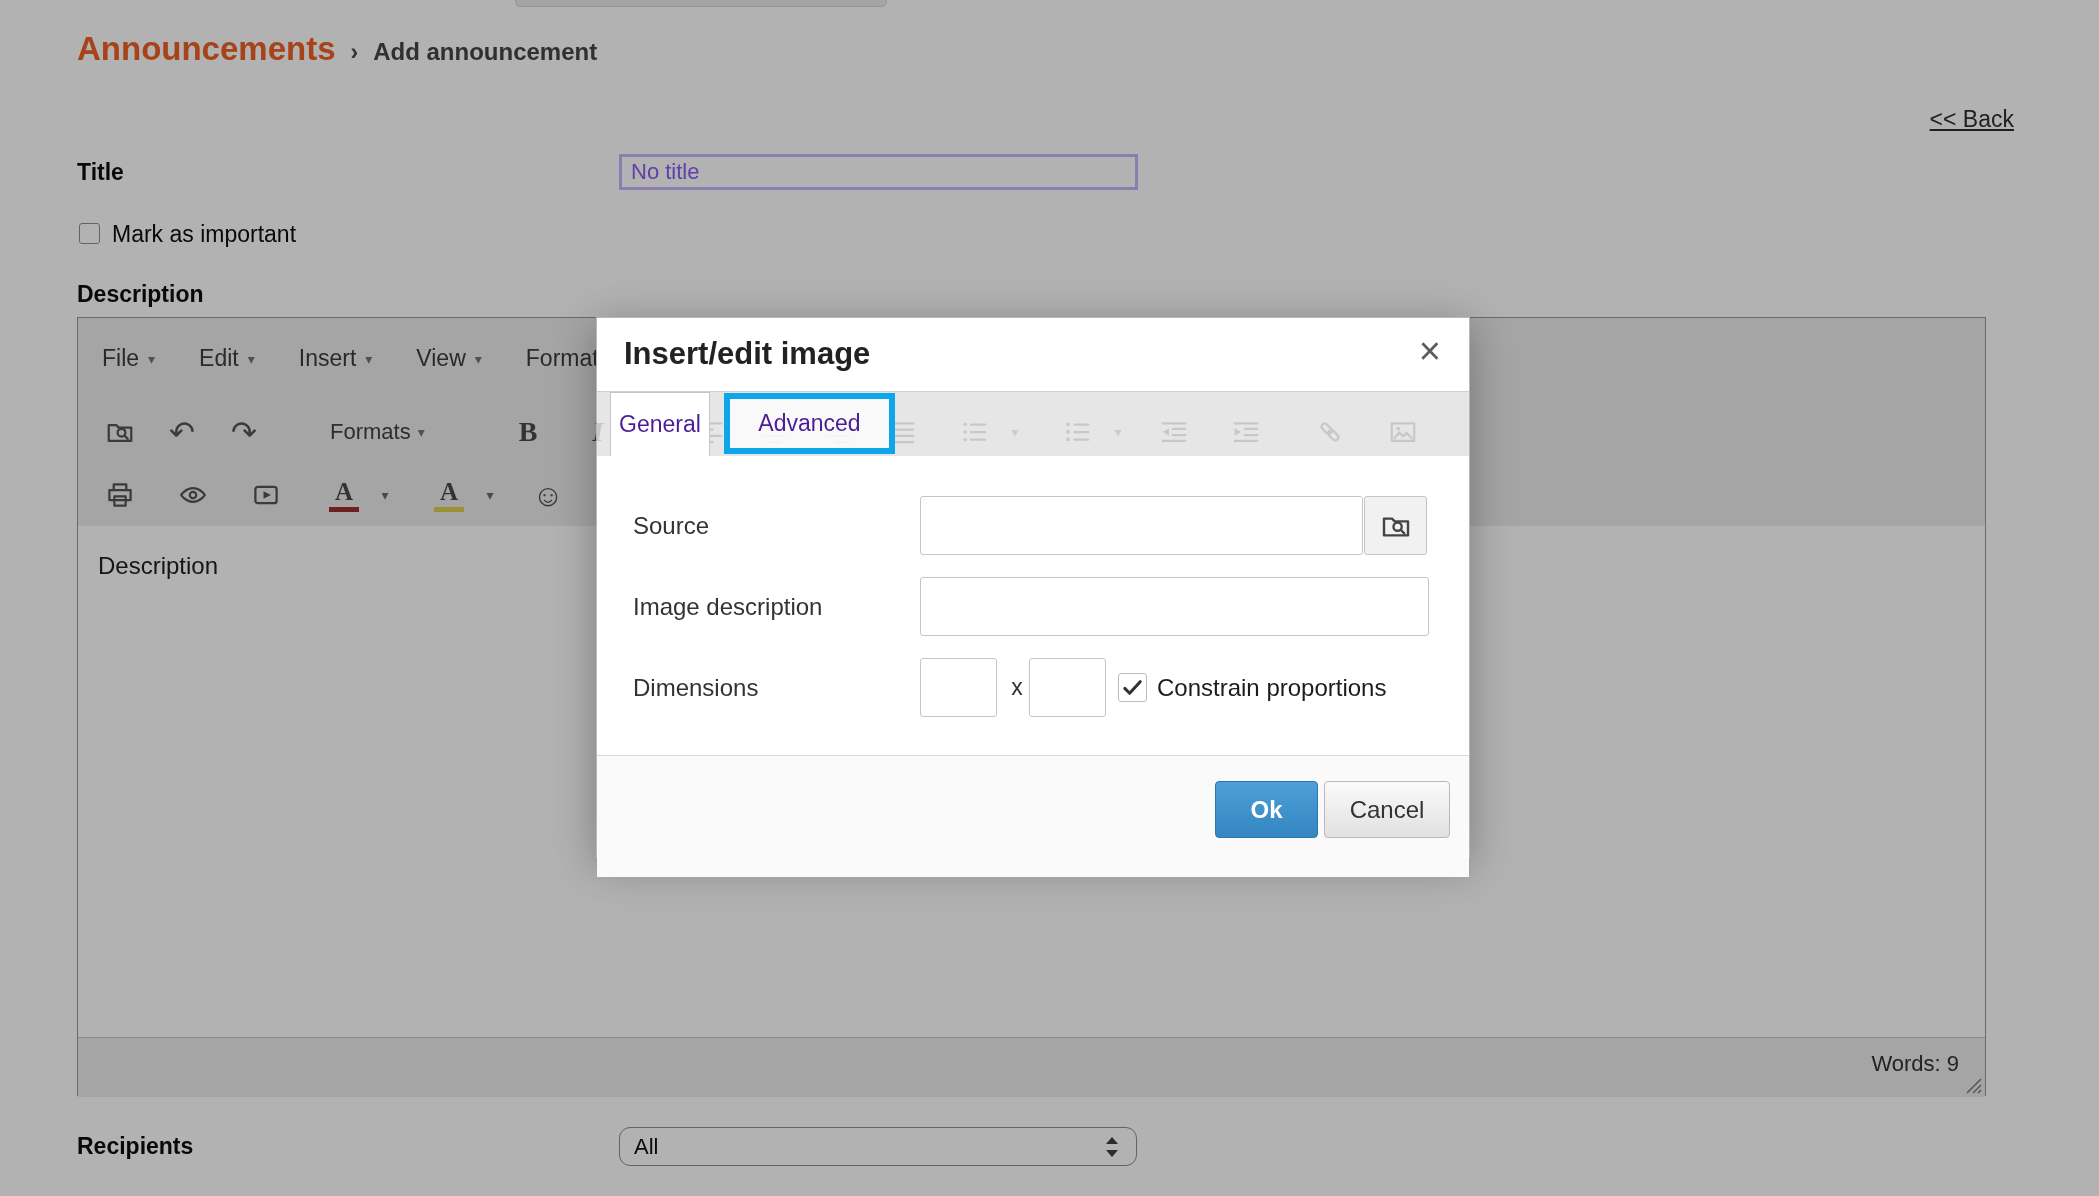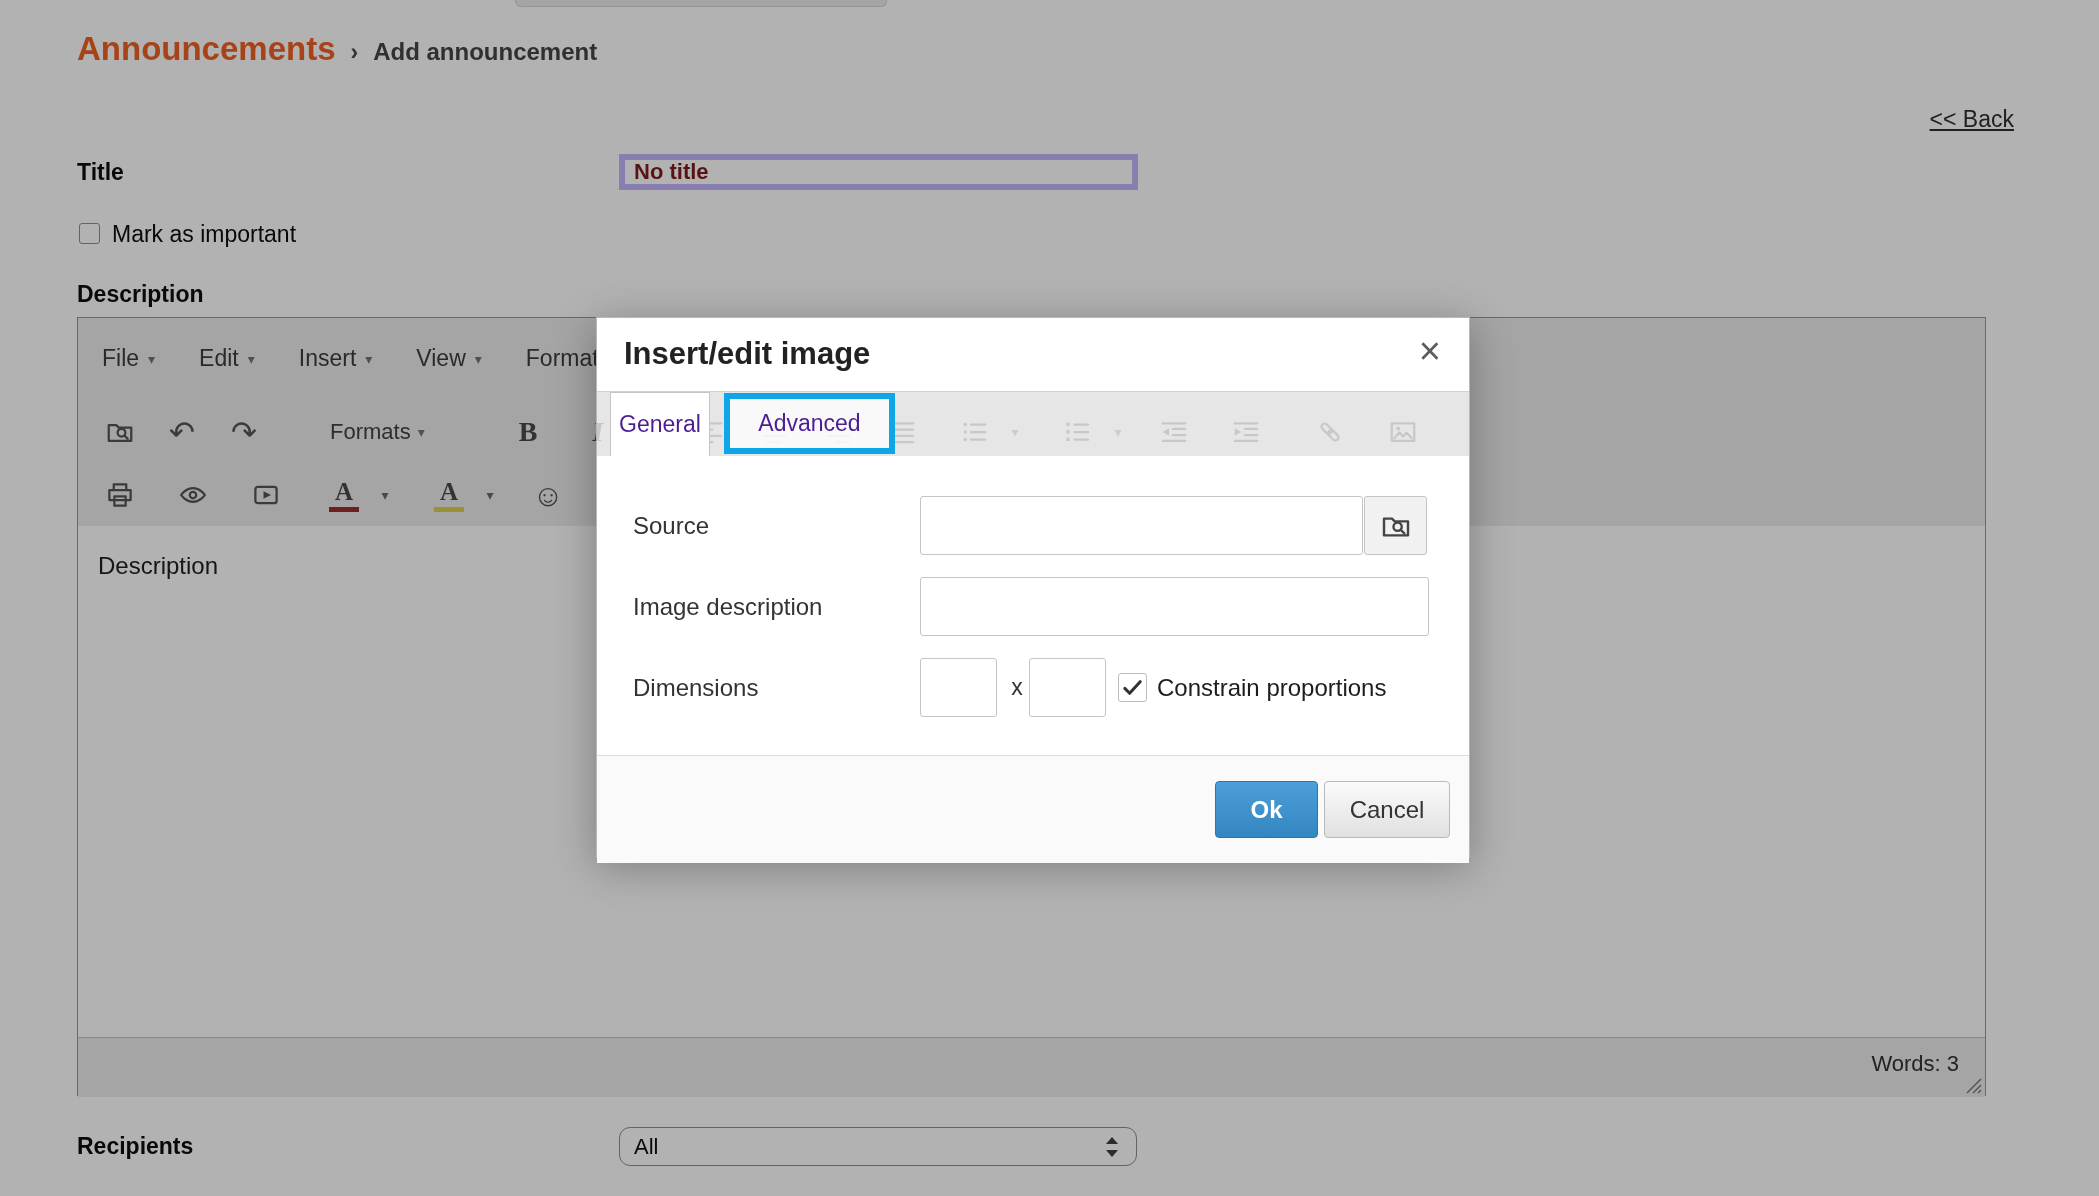--- a/index.html
+++ b/index.html
@@ -10,22 +10,22 @@
   #top-artifact{position:absolute;left:515px;top:0;width:370px;height:6px;background:#ededed;
                 border:1px solid #d4d4d4;border-top:none;border-radius:0 0 6px 6px;}
   #crumb{position:absolute;left:77px;top:30px;display:flex;align-items:baseline;gap:15px;}
   #heading{font-size:33px;font-weight:bold;}
   .crumb-sep{font-size:23px;font-weight:bold;color:#4a4a4a;}
   .crumb-cur{font-size:24px;font-weight:bold;color:#454545;}
   #back-link{position:absolute;right:104px;top:106px;font-size:23px;color:#2f2f2f;
              text-decoration:underline;cursor:pointer;}
   #title-label{position:absolute;left:77px;top:159px;font-size:23px;font-weight:bold;color:#0d0d0d;}
   #title-input{position:absolute;left:619px;top:154px;width:519px;height:36px;box-sizing:border-box;
-               border:6px solid #c4b5fd;background:#fff;font-size:22px;padding:0 9px;color:#7f1d1d;
-               font-family:inherit;font-weight:bold;}
+               border:3px solid #c4b5fd;background:#fff;font-size:22px;padding:0 9px;color:#8b5cf6;
+               font-family:inherit;}
   #important-checkbox{position:absolute;left:79px;top:223px;width:21px;height:21px;box-sizing:border-box;
                border:1px solid #8f8f8f;border-radius:3px;background:#fff;cursor:pointer;}
   #important-label{position:absolute;left:112px;top:221px;font-size:23px;color:#0d0d0d;}
   #description-label{position:absolute;left:77px;top:281px;font-size:23px;font-weight:bold;color:#0d0d0d;}
 
   
   #editor{position:absolute;left:77px;top:317px;width:1909px;height:779px;box-sizing:border-box;
           border:1px solid #989898;background:#fff;}
   #menubar{position:absolute;left:0;top:0;right:0;height:81px;background:#ececec;display:flex;
            align-items:center;padding-left:24px;gap:44px;box-sizing:border-box;}
@@ -90,21 +90,21 @@
   #imgdesc-input{left:323px;width:509px;}
   #width-input{left:323px;width:77px;}
   #dim-x{position:absolute;left:407px;top:0;width:26px;text-align:center;line-height:59px;font-size:23px;color:#333;}
   #height-input{left:432px;width:77px;}
   #constrain-checkbox{position:absolute;left:521px;top:15px;width:29px;height:29px;box-sizing:border-box;
         border:1px solid #bdbdbd;border-radius:3px;background:#fff;display:flex;align-items:center;
         justify-content:center;cursor:pointer;}
   #constrain-checkbox svg{display:none;}
   #constrain-checkbox.checked svg{display:block;}
   #constrain-label{position:absolute;left:560px;top:0;line-height:59px;font-size:24px;color:#1d1d1d;}
-  #dlg-footer{position:absolute;left:0;top:437px;right:0;height:108px;background:#fafafa;
+  #dlg-footer{position:absolute;left:0;top:437px;right:0;height:122px;background:#fafafa;
               border-top:1px solid #dcdcdc;box-sizing:border-box;}
   #ok-btn{position:absolute;left:618px;top:25px;width:103px;height:57px;border:1px solid #2d76a9;
           border-radius:4px;color:#fff;font-size:24px;font-weight:bold;cursor:pointer;font-family:inherit;
           background:linear-gradient(#4c9fd7,#3486c2);}
   #cancel-btn{position:absolute;left:727px;top:25px;width:126px;height:57px;
           background:linear-gradient(#fbfbfb,#e0e0e0);border:1px solid #b9b9b9;border-radius:4px;
           color:#333;font-size:24px;cursor:pointer;font-family:inherit;}
 </style>
 </head>
 <body>
@@ -282,21 +282,21 @@
       <div class="tbtn" style="left:444px">
         <span class="tglyph">☺</span>
       </div>
     </div>
 
     <div id="editor-content">
       <div id="content-text">Description</div>
     </div>
 
     <div id="statusbar">
-      <span id="wordcount">Words: 3</span>
+      <span id="wordcount">Words: 9</span>
       <svg id="resize-grip" width="20" height="20" viewBox="0 0 20 20">
         <path d="M19 5L5 19M19 11L11 19M19 16L16 19" stroke="#7f7f7f" stroke-width="1.6" fill="none"></path>
       </svg>
     </div>
   </div>
 
   <div id="recipients-label">Recipients</div>
   <div id="recipients-select">
     <span class="sel-label">All</span>
     <svg width="20" height="26" viewBox="0 0 20 26">

